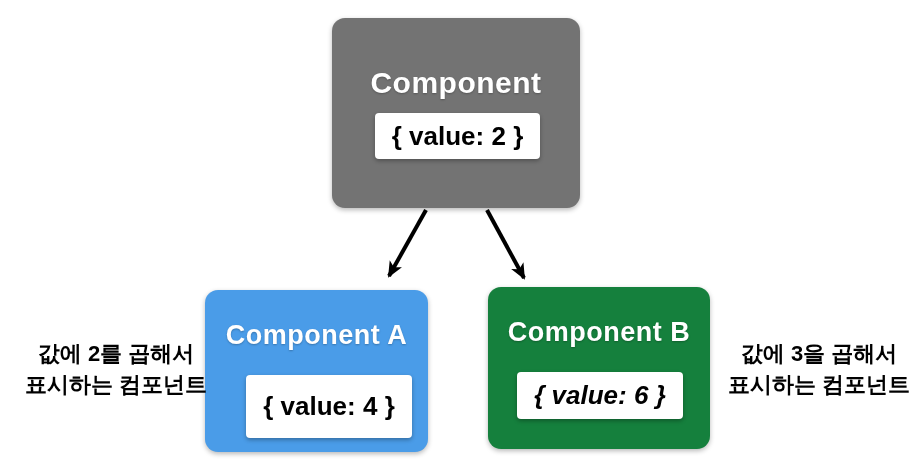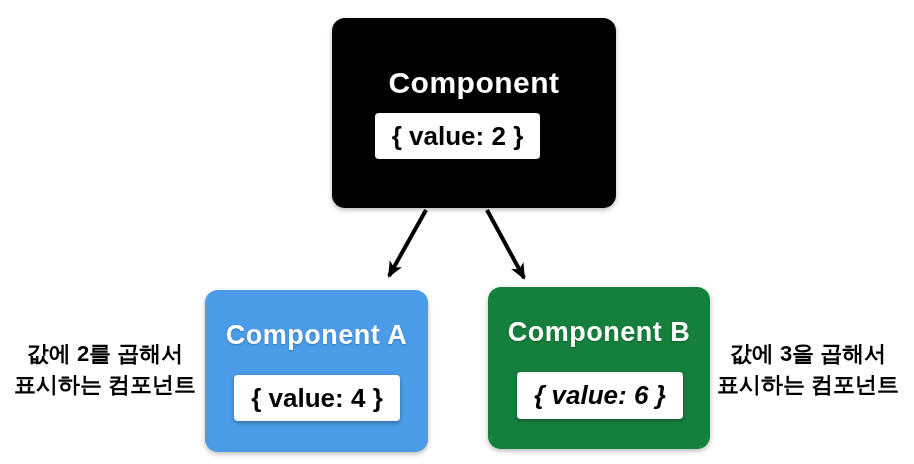--- a/index.html
+++ b/index.html
@@ -25,23 +25,23 @@
   }
   .comp-box {
     position: absolute;
     border-radius: 13px;
     box-shadow: 0 2px 5px rgba(0,0,0,0.28);
     box-sizing: border-box;
   }
   .comp-box.parent {
     left: 332px;
     top: 18px;
-    width: 284px;
+    width: 248px;
     height: 190px;
-    background: #000000;
+    background: #737373;
   }
   .comp-box.child-a {
     left: 205px;
     top: 290px;
     width: 223px;
     height: 162px;
     background: #4a9ce8;
   }
   .comp-box.child-b {
     left: 488px;
@@ -83,43 +83,44 @@
     font-size: 26px;
     white-space: nowrap;
   }
   .parent .props-pill {
     left: 43px;
     top: 95px;
     width: 165px;
     height: 46px;
   }
   .child-a .props-pill {
-    left: 29px;
+    left: 41px;
     top: 85px;
     width: 166px;
-    height: 46px;
+    height: 63px;
     justify-content: center;
   }
   .child-b .props-pill {
     left: 29px;
     top: 85px;
     width: 166px;
     height: 47px;
     font-style: italic;
   }
   .annotation {
     position: absolute;
     top: 338px;
     width: 210px;
     color: #000000;
     font-weight: bold;
     font-size: 22px;
     line-height: 31px;
     text-align: center;
     white-space: nowrap;
+    padding-left: 11px;
   }
   .annotation.left {
     left: 0px;
   }
   .annotation.right {
     left: 703px;
   }
 </style>
 </head>
 <body>

